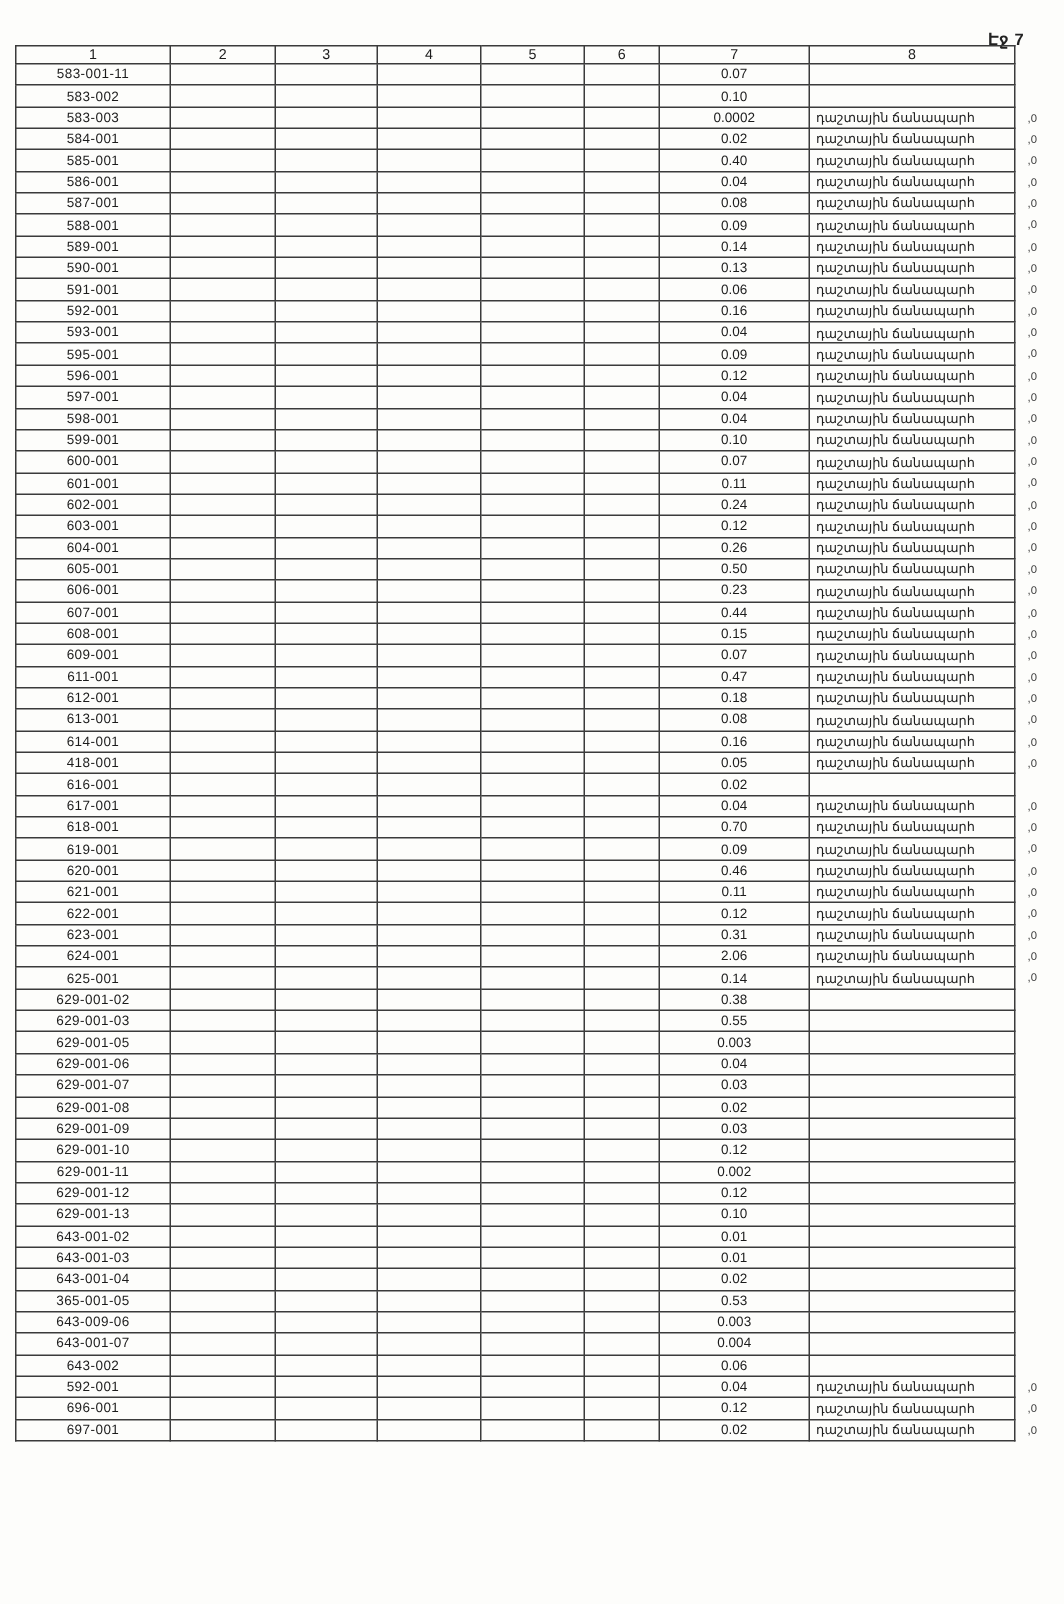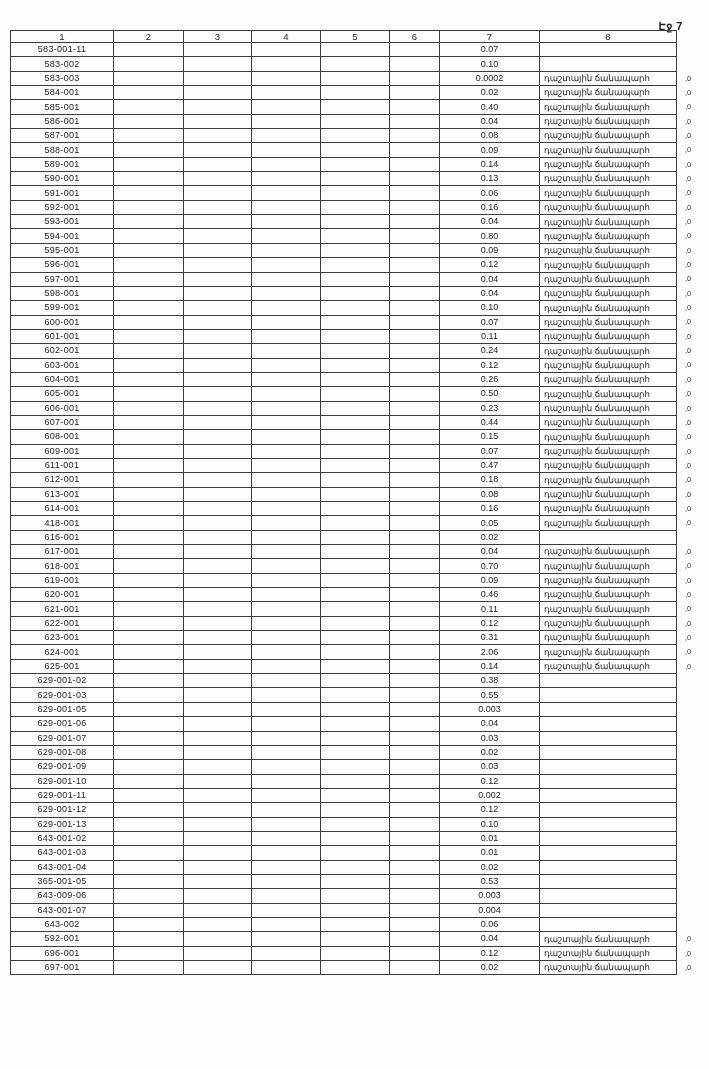--- a/index.html
+++ b/index.html
@@ -223,31 +223,20 @@
         <td class="c2"></td>
         <td class="c3"></td>
         <td class="c4"></td>
         <td class="c5"></td>
         <td class="c6"></td>
         <td class="c7">0.04</td>
         <td class="c8">դաշտային ճանապարհ</td>
         <td class="mark">,0</td>
       </tr>
       <tr>
-        <td class="c1">594-001</td>
-        <td class="c2"></td>
-        <td class="c3"></td>
-        <td class="c4"></td>
-        <td class="c5"></td>
-        <td class="c6"></td>
-        <td class="c7">0.80</td>
-        <td class="c8">դաշտային ճանապարհ</td>
-        <td class="mark">,0</td>
-      </tr>
-      <tr>
         <td class="c1">595-001</td>
         <td class="c2"></td>
         <td class="c3"></td>
         <td class="c4"></td>
         <td class="c5"></td>
         <td class="c6"></td>
         <td class="c7">0.09</td>
         <td class="c8">դաշտային ճանապարհ</td>
         <td class="mark">,0</td>
       </tr>

